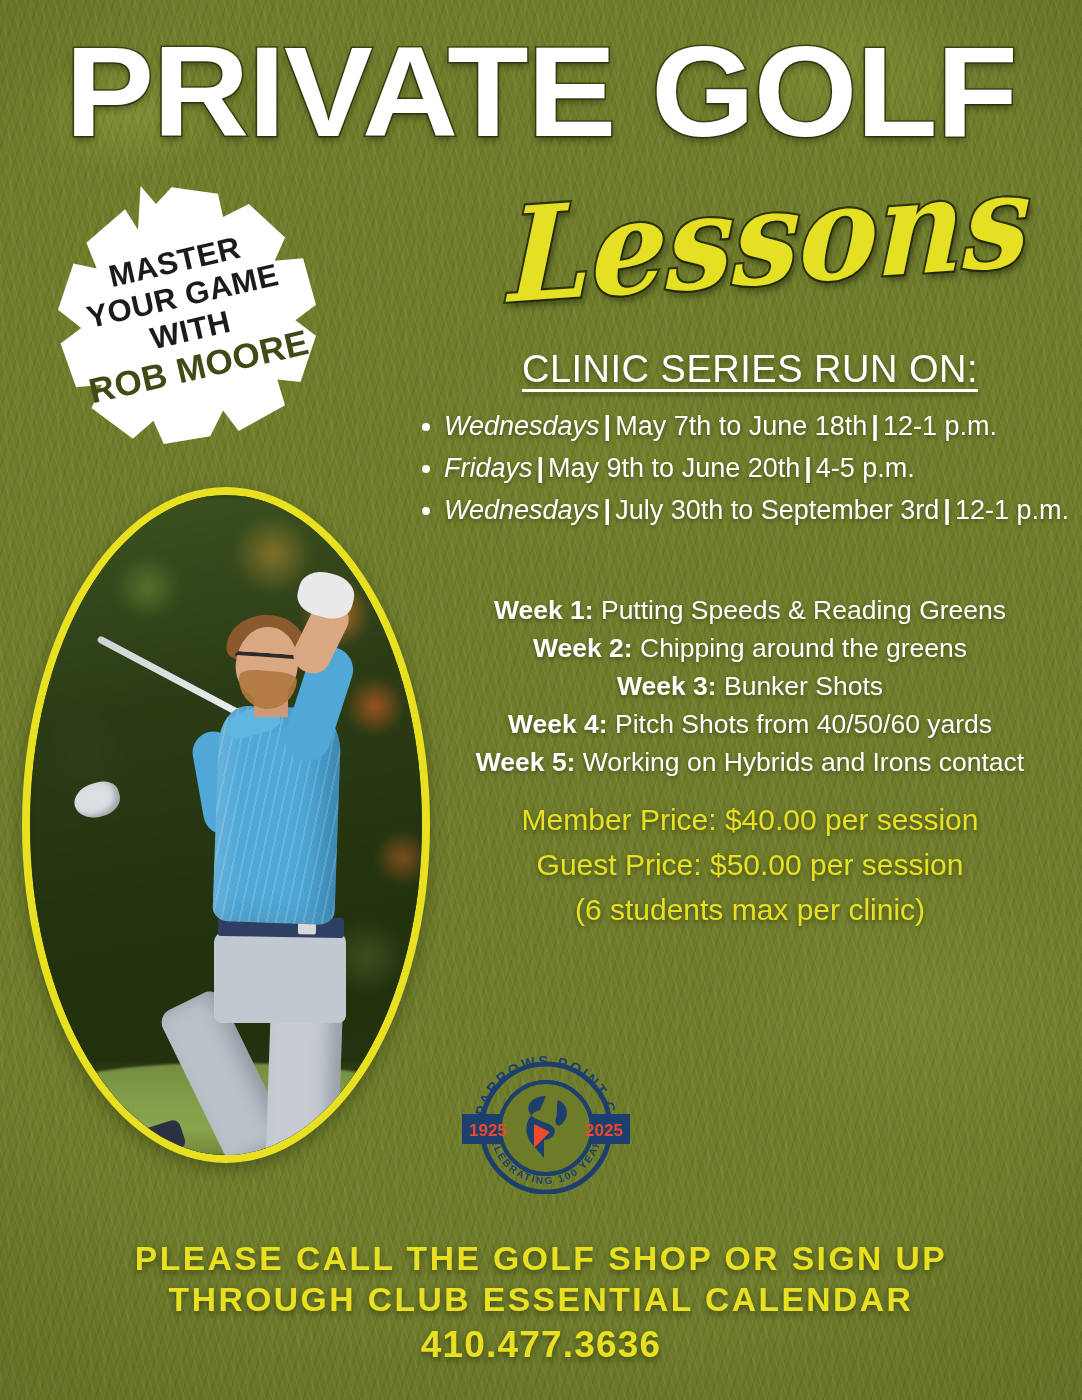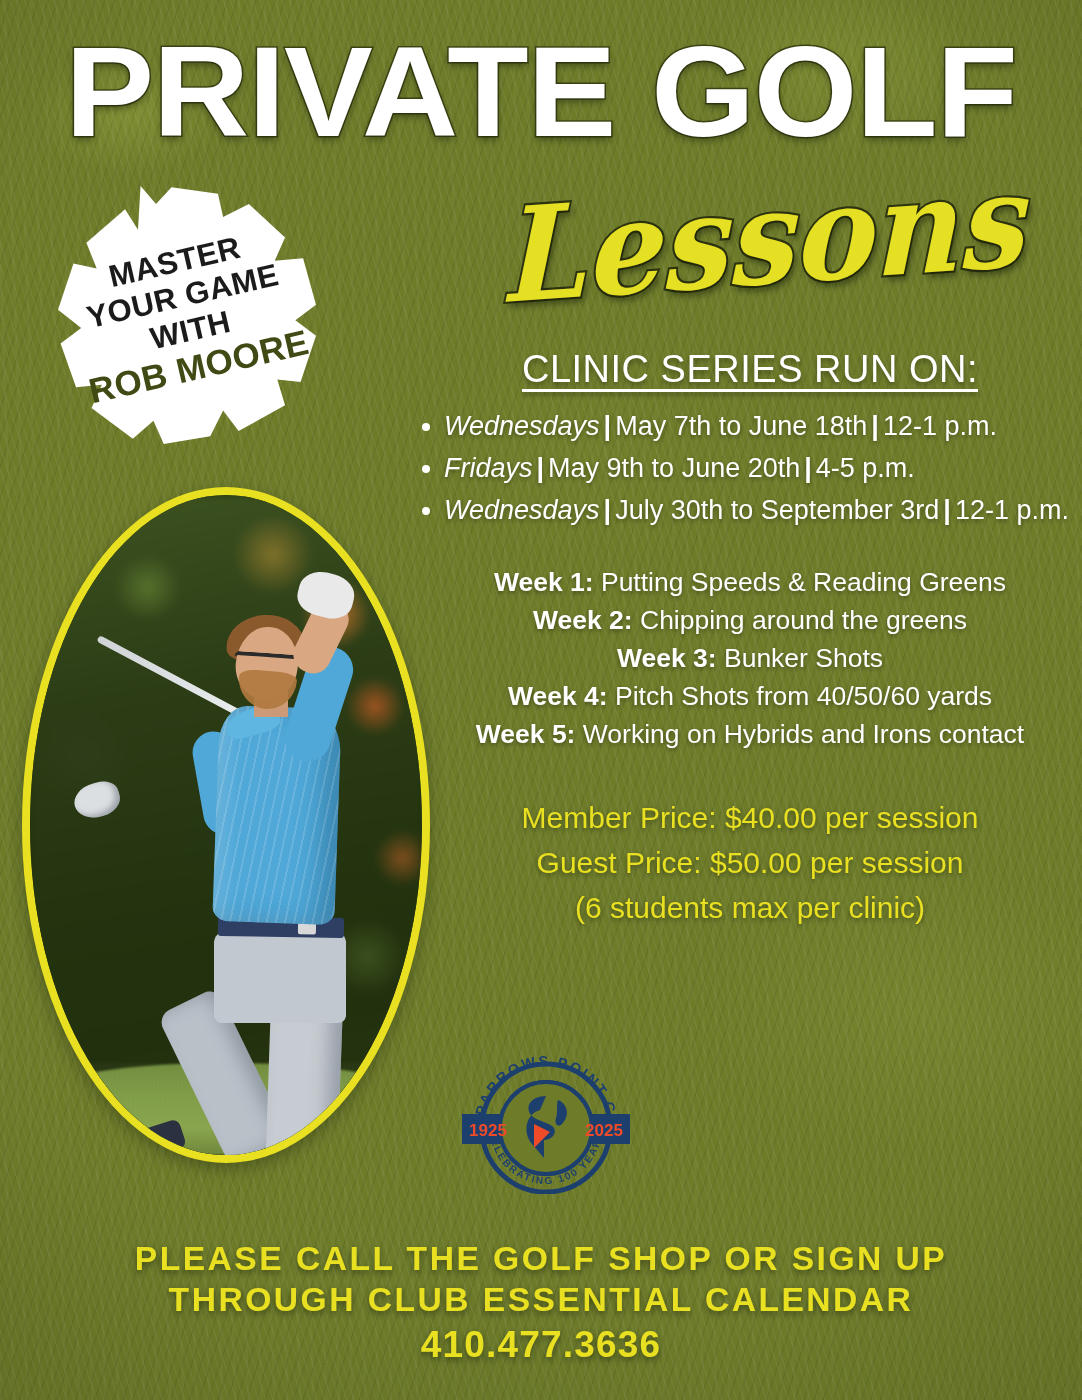--- a/index.html
+++ b/index.html
@@ -163,28 +163,28 @@
   ul.sched li{
     position:relative;color:#ffffff;font-size:27px;line-height:42px;
     text-shadow:0 2px 4px rgba(20,26,6,.45);white-space:nowrap;
   }
   ul.sched li:before{
     content:"";position:absolute;left:-22px;top:18px;width:8px;height:8px;border-radius:50%;background:#ffffff;
   }
   .day{font-style:italic;}
   .sep{font-weight:700;padding:0 4px;}
 
-  .weeks{margin-top:32px;text-align:center;}
+  .weeks{margin-top:60px;text-align:center;}
   .weeks div{
     color:#ffffff;font-size:26.5px;line-height:38px;
     text-shadow:0 2px 4px rgba(20,26,6,.45);white-space:nowrap;
   }
   .weeks b{font-weight:700;}
 
-  .prices{margin-top:42px;text-align:center;}
+  .prices{margin-top:16px;text-align:center;}
   .prices div{
     color:#e9e022;font-size:30px;line-height:45px;
     text-shadow:0 2px 5px rgba(20,26,6,.5);white-space:nowrap;
   }
 
   
   .logo{position:absolute;left:458px;top:1052px;width:176px;height:142px;}
 
   
   .footer{

